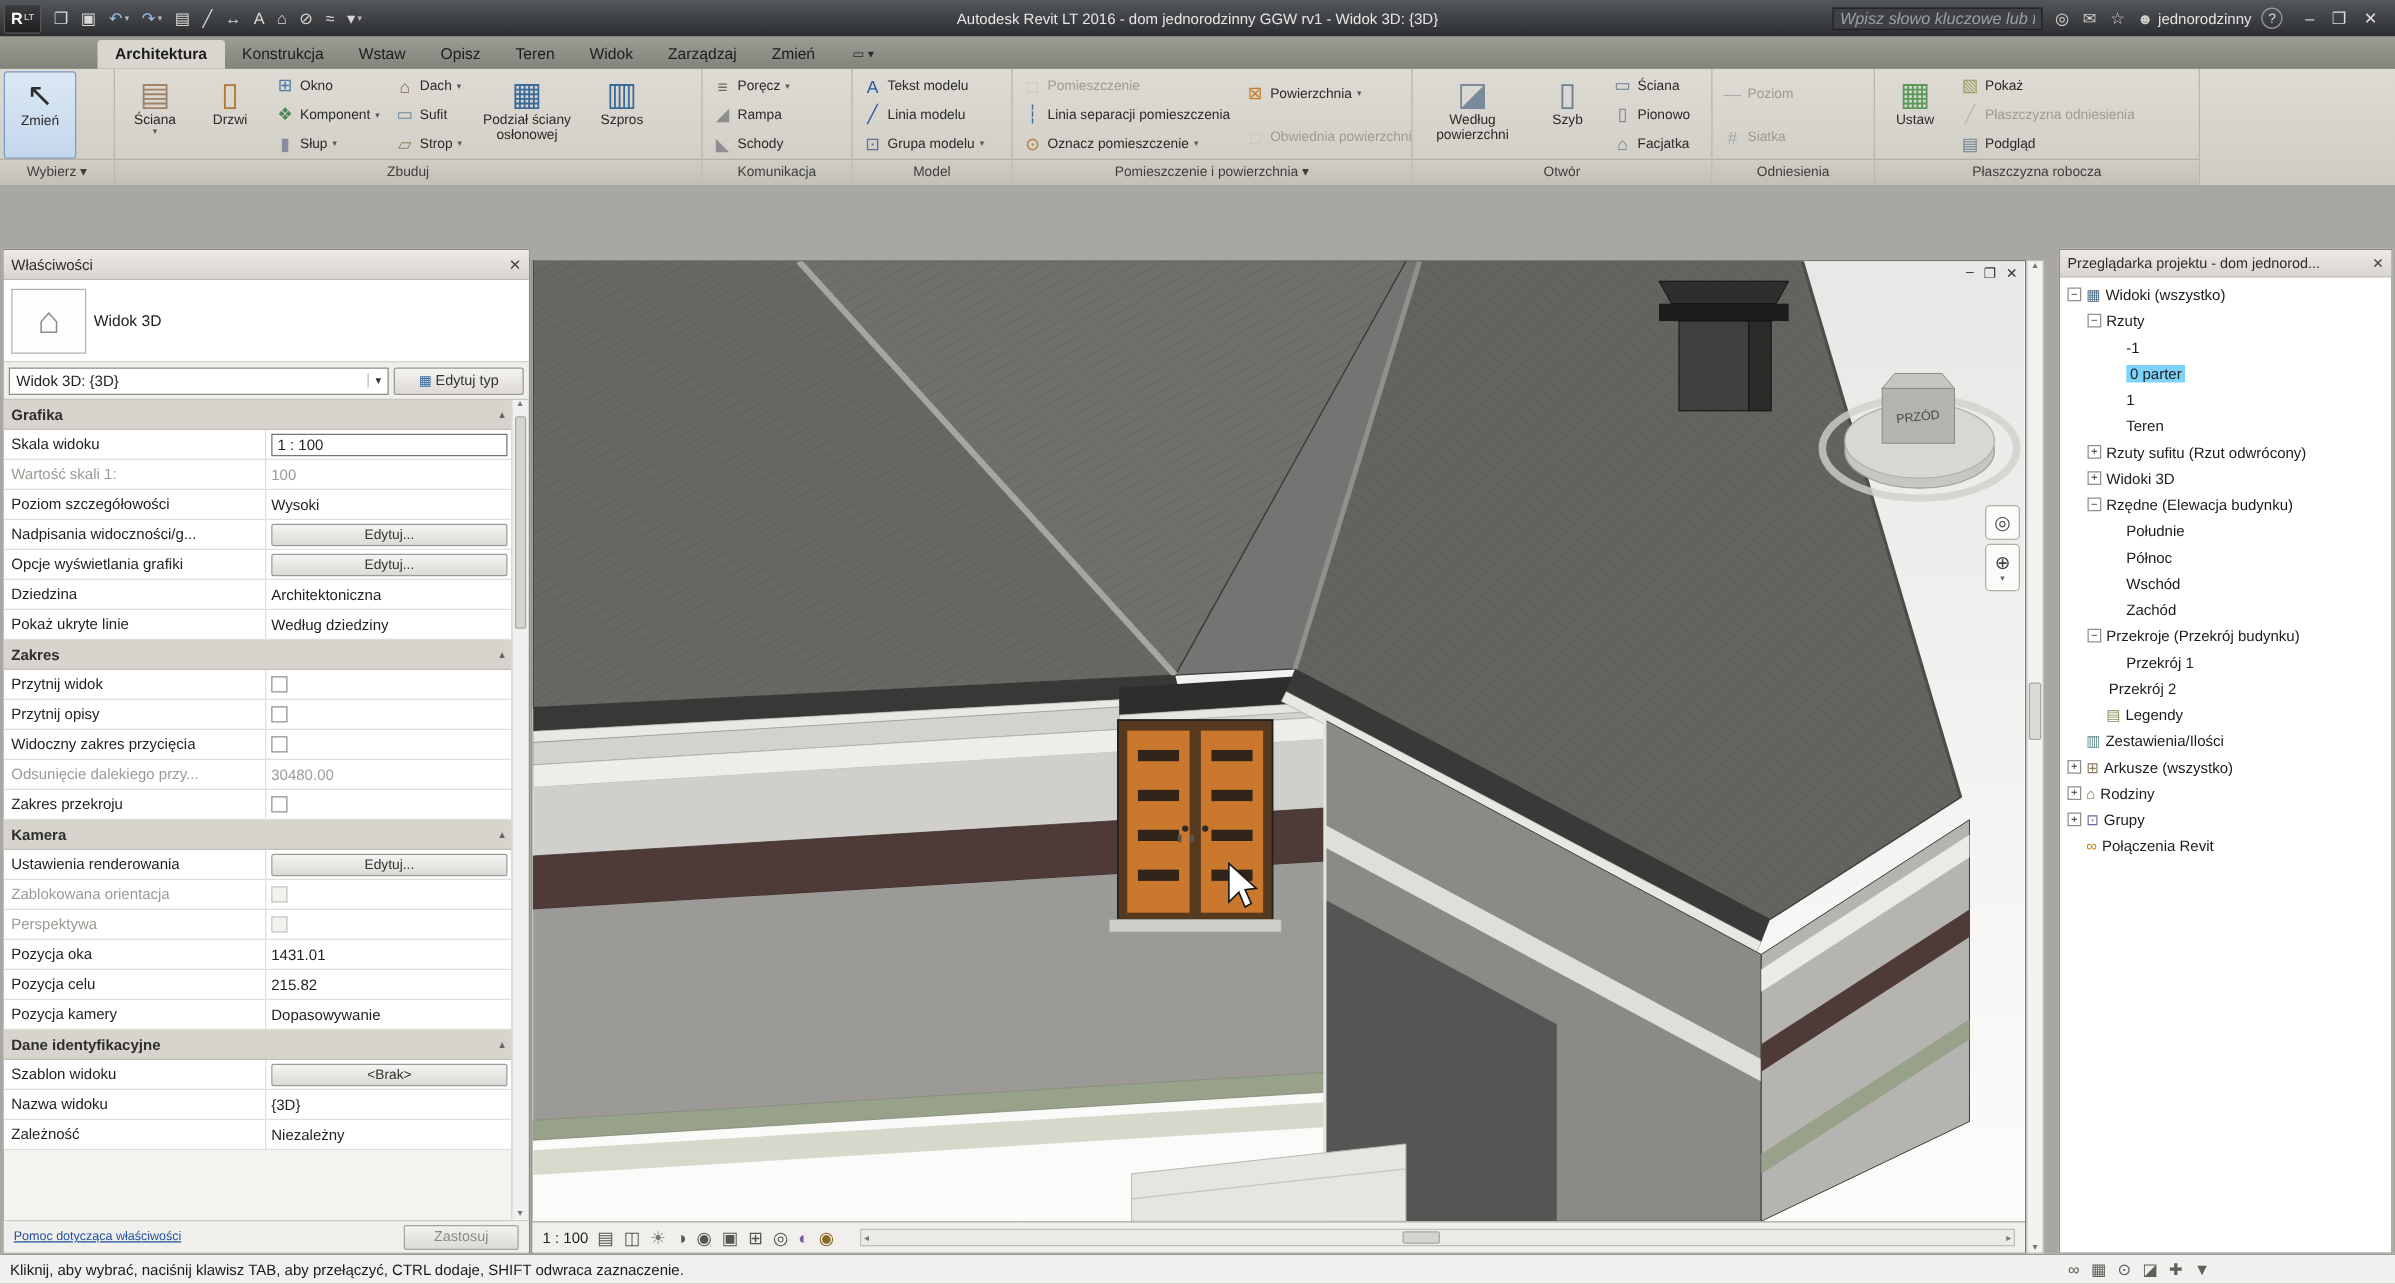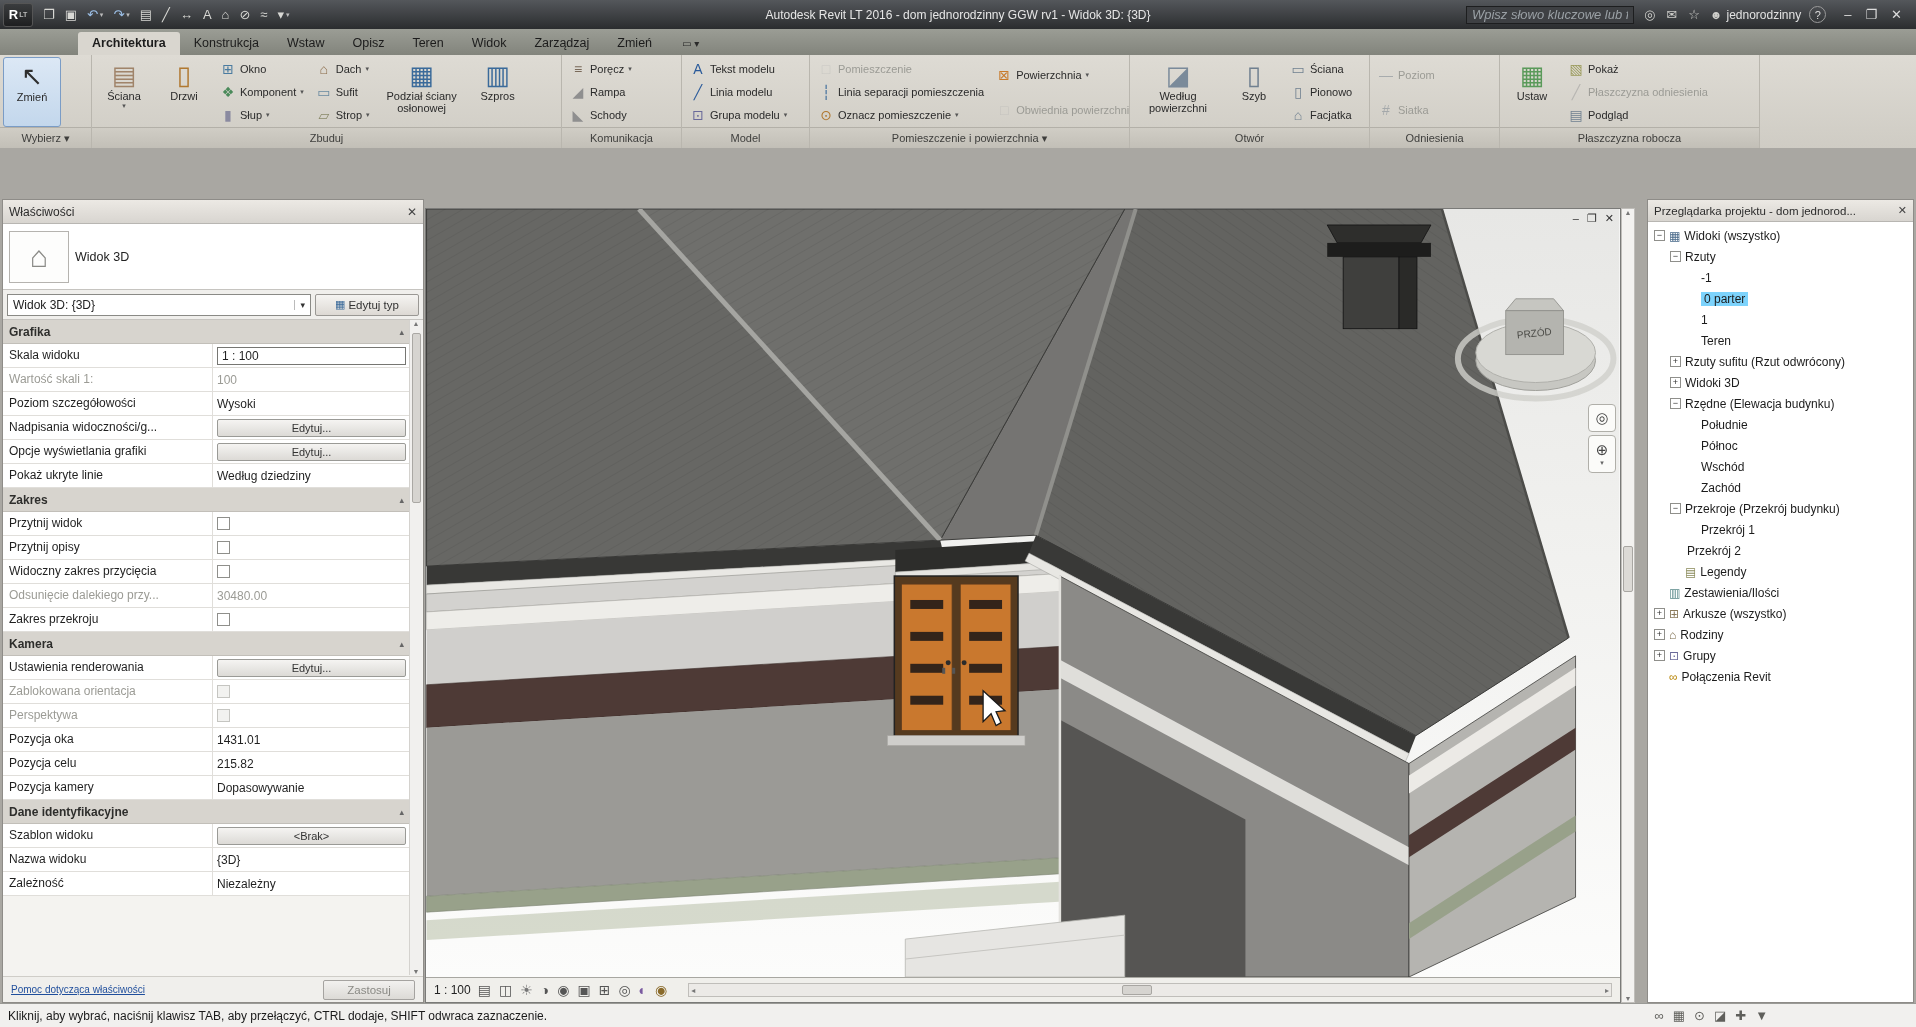--- a/index.html
+++ b/index.html
@@ -437,20 +437,26 @@
           <button class="vbtn">Edytuj...</button>
         </div>
       </div>
       <div class="prow">
         <div class="plabel">Opcje wyświetlania grafiki</div>
         <div class="pval">
           <button class="vbtn">Edytuj...</button>
         </div>
       </div>
       <div class="prow">
+        <div class="plabel">Dziedzina</div>
+        <div class="pval">
+          <span class="vtext">Architektoniczna</span>
+        </div>
+      </div>
+      <div class="prow">
         <div class="plabel">Pokaż ukryte linie</div>
         <div class="pval">
           <span class="vtext">Według dziedziny</span>
         </div>
       </div>
       <div class="ghead">
         <span>Zakres</span>
         <span class="gchev">▴</span>
       </div>
       <div class="prow">

